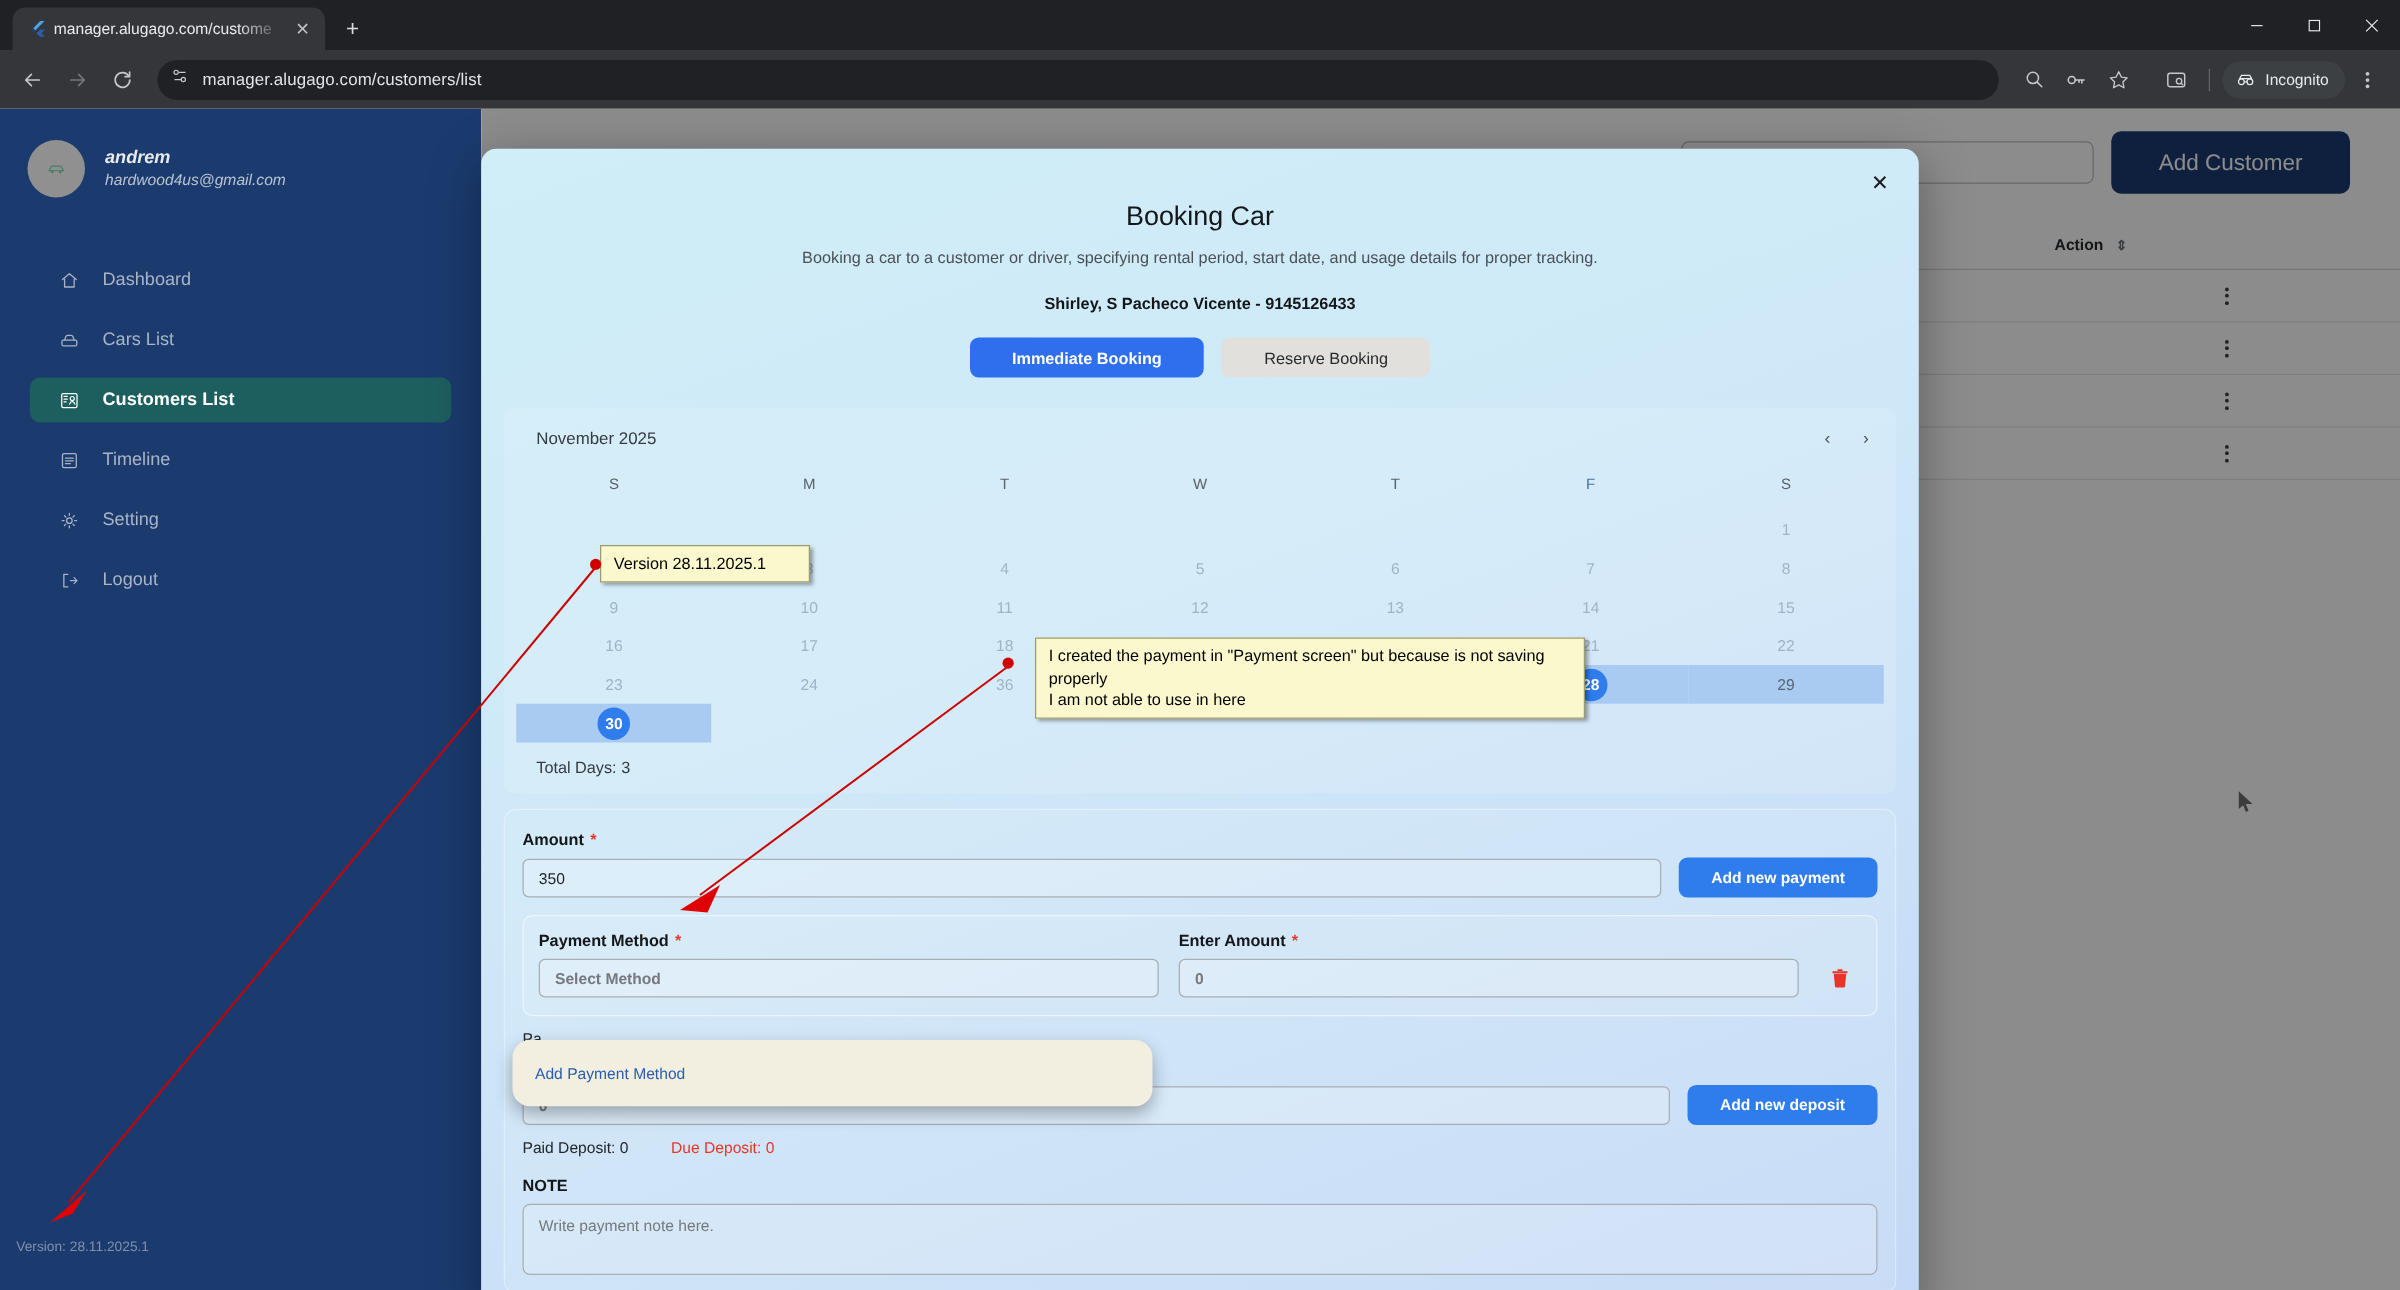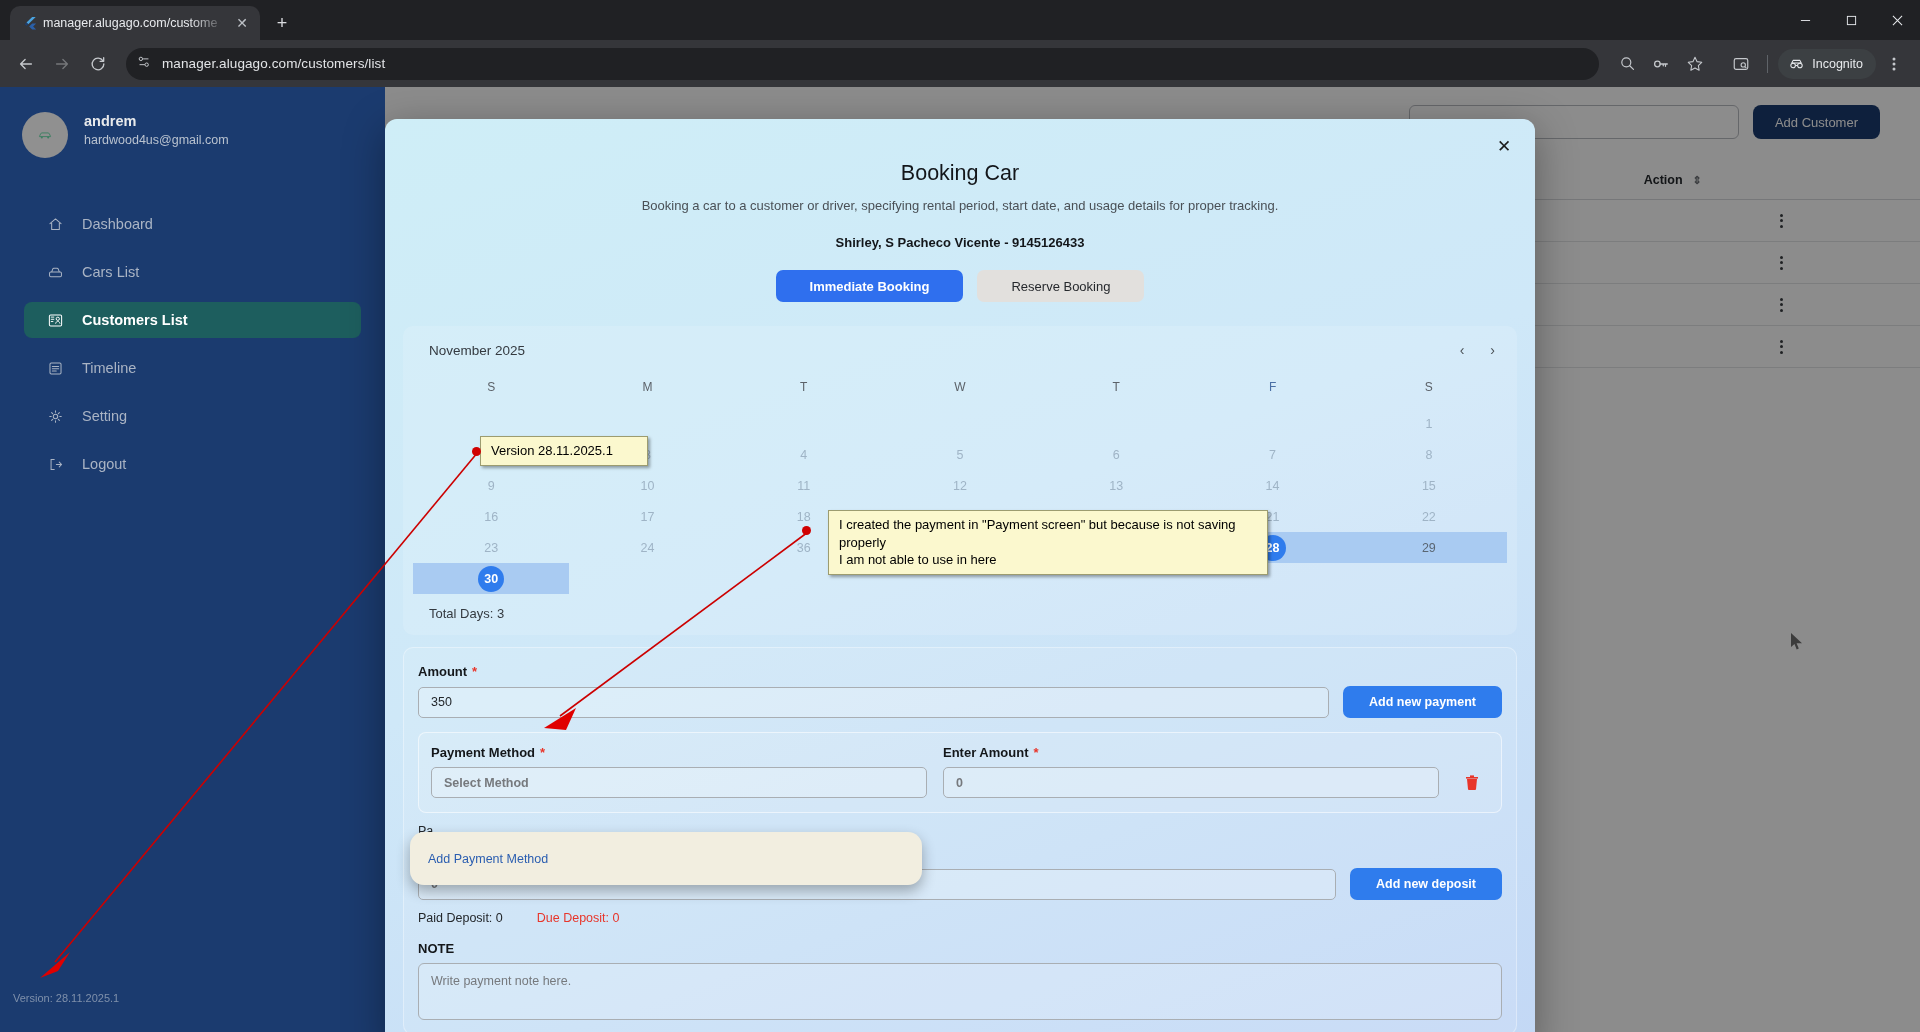--- a/index.html
+++ b/index.html
@@ -40,37 +40,37 @@
   .incognito-pill{
     height:30px;background:#3c4043;border-radius:15px;display:flex;align-items:center;
     gap:7px;padding:0 13px 0 10px;color:#e8eaed;font-size:12.5px;
   }
 
   
   .page{position:absolute;left:0;top:87px;width:1920px;height:945px;background:#fff;overflow:hidden;}
 
   
   .sidebar{position:absolute;left:0;top:0;width:385px;height:945px;background:#1b3b6f;}
-  .profile{display:flex;align-items:flex-start;gap:16px;padding:25px 0 0 22px;}
+  .profile{display:flex;align-items:center;gap:16px;padding:25px 0 0 22px;font-style:italic;}
   .avatar{width:46px;height:46px;border-radius:50%;background:#909090;display:flex;align-items:center;justify-content:center;}
   .pname{color:#e8eaec;font-size:14.5px;font-weight:bold;line-height:1.35;}
   .pmail{color:#b9c2cf;font-size:12.5px;line-height:1.35;}
   .navlist{margin-top:48px;}
   .navitem{height:36px;margin:0 24px 12px 24px;border-radius:8px;display:flex;align-items:center;gap:18px;padding-left:22px;color:#aab4c4;font-size:14.5px;}
   .navitem.active{background:#1d5e5e;color:#ffffff;}
   .navicon{width:18px;height:18px;display:flex;align-items:center;justify-content:center;flex:0 0 18px;}
   .version-txt{position:absolute;left:13px;bottom:28px;color:#7f90ab;font-size:11px;}
 
   
   .main{position:absolute;left:385px;top:0;right:0;height:945px;background:#ffffff;}
   .main-header{height:52px;background:#1b3b6f;display:flex;align-items:center;justify-content:center;}
   .main-title{color:#c9d2de;font-size:14px;font-weight:bold;letter-spacing:.8px;}
   .toolrow{display:flex;align-items:center;justify-content:flex-end;gap:14px;padding:18px 40px 0 0;}
   .search-box{width:330px;height:34px;border:1px solid #b9bcc1;border-radius:6px;background:#fff;}
-  .btn-primary-dark{background:#1b3b6f;color:#fff;border:none;border-radius:8px;height:34px;padding:0 22px;font-size:13px;font-family:inherit;}
+  .btn-primary-dark{background:#1b3b6f;color:#fff;border:none;border-radius:8px;height:50px;padding:0 38px;font-size:18px;font-family:inherit;}
   .tbl{margin-top:22px;width:100%;border-collapse:collapse;font-size:13px;}
   .tbl th{color:#23272b;font-weight:bold;font-size:12.5px;padding:12px 0 12px 0;text-align:left;border-bottom:1px solid #d7d9dc;}
   .tbl td{padding:13px 0;border-bottom:1px solid #e2e4e6;color:#23272b;}
   .th-inner{display:flex;align-items:center;gap:10px;}
   .sort-ic{color:#6b6f74;font-size:11px;}
   .wa-link{color:#2a5db0;}
   .kebab{display:flex;flex-direction:column;gap:2.5px;align-items:center;}
   .kebab i{width:3px;height:3px;border-radius:50%;background:#3a3d41;display:block;}
   .img-panel{margin-top:22px;padding-left:72px;}
   .thumb{width:80px;height:62px;border-radius:6px;background:linear-gradient(160deg,#9a9a9a,#6f6f6f);position:relative;overflow:hidden;}
@@ -108,21 +108,21 @@
   .cell.sel{color:#fff;}
   .cell.sel::before{content:"";position:absolute;width:26px;height:26px;border-radius:50%;background:#2f7ced;z-index:0;}
   .cell.sel span{position:relative;z-index:1;font-weight:bold;}
   .cell.mid{color:#5a6673;}
   .totaldays{font-size:13px;color:#343a40;padding:12px 0 2px 16px;}
 
   
   .pay-card{margin:12px 18px 0 18px;background:rgba(255,255,255,.10);border:1px solid rgba(255,255,255,.35);border-radius:10px;padding:16px 14px 14px 14px;}
   .fld-label{font-size:13px;color:#14171a;font-weight:bold;margin-bottom:7px;display:flex;gap:5px;align-items:center;}
   .req{color:#e8352a;font-size:13px;}
-  .row-inline{display:flex;gap:14px;align-items:center;}
+  .row-inline{display:flex;gap:14px;align-items:flex-end;}
   .inp{
     flex:1;height:31px;background:rgba(255,255,255,.22);border:1px solid #a9aeb3;border-radius:5px;
     display:flex;align-items:center;padding:0 12px;font-size:12.5px;color:#23272b;
   }
   .inp.ph{color:#76797d;font-weight:bold;}
   .btn-blue{background:#2f7ced;color:#fff;border:none;border-radius:7px;height:32px;padding:0 26px;font-size:12.5px;font-weight:bold;font-family:inherit;white-space:nowrap;}
   .sub-card{margin-top:14px;border:1px solid rgba(255,255,255,.55);border-radius:8px;padding:12px 12px 14px 12px;background:rgba(255,255,255,.10);}
   .sub-grid{display:grid;grid-template-columns:1fr 1fr 34px;gap:16px;align-items:end;}
   .trash{color:#e8352a;font-size:15px;display:flex;align-items:center;justify-content:center;height:31px;}
   .paidrow{display:flex;gap:34px;font-size:12.5px;margin-top:11px;color:#23272b;}

